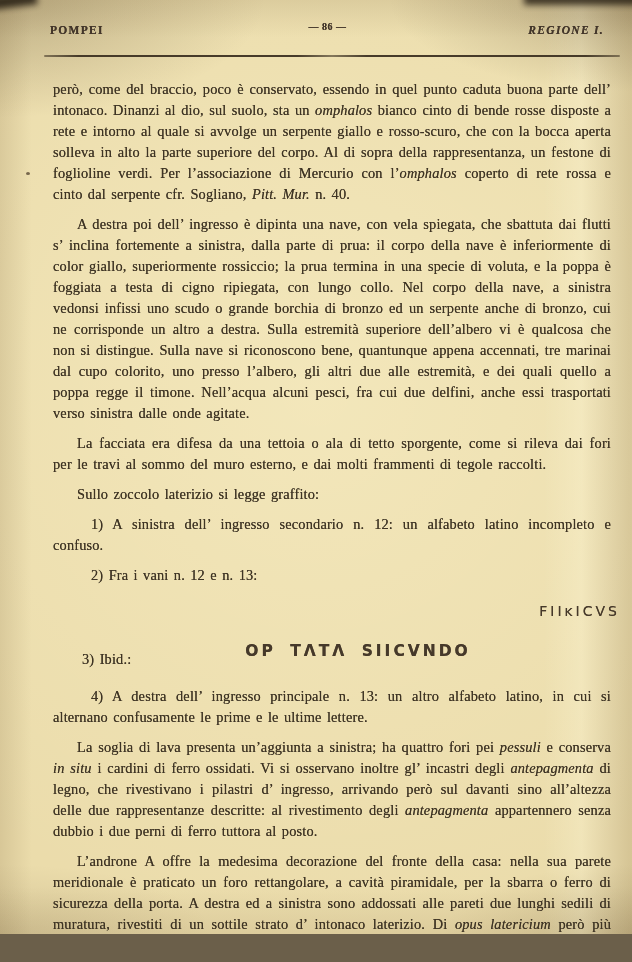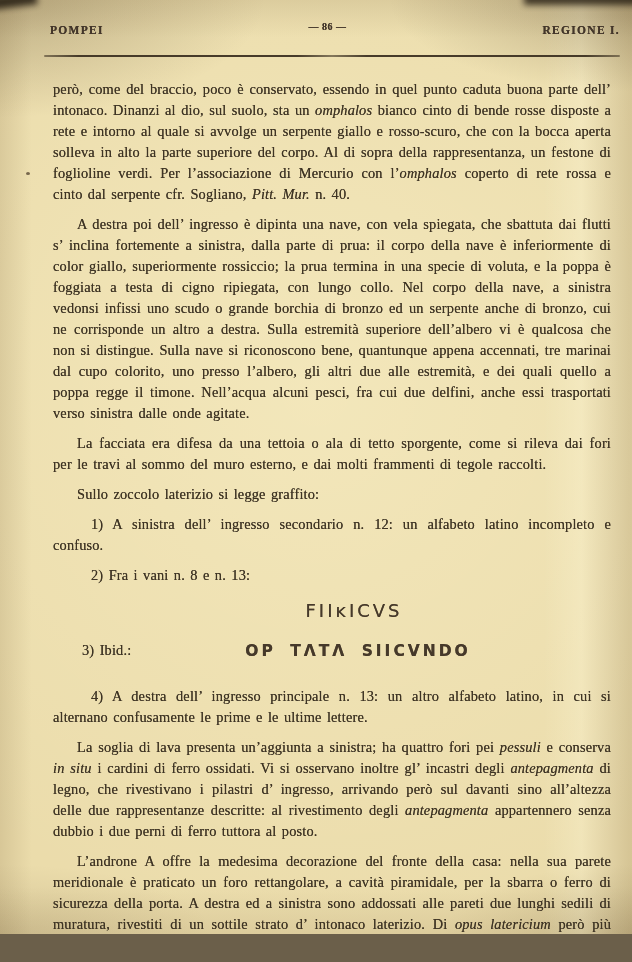--- a/index.html
+++ b/index.html
@@ -29,21 +29,21 @@
   .speck { position: absolute; left: 26px; top: 172px; width: 4px; height: 3px;
            background: #5a4a35; border-radius: 50%; filter: blur(.4px); opacity: .8; }
 
   
   .runhead {
     position: absolute; top: 21px; left: 44px; width: 576px; height: 18px;
     font-size: 11.5px; font-weight: bold; letter-spacing: 1.3px;
     color: #43362a; text-shadow: 0 0 .4px #43362a;
   }
   .runhead .rh-left  { position: absolute; left: 6px; top: 3px; }
-  .runhead .rh-right { position: absolute; right: 0; top: 3px; }
+  .runhead .rh-right { position: absolute; right: 16px; top: 3px; font-style: italic; }
   .runhead .rh-center{ position: absolute; left: 50%; transform: translateX(-62%);
                        top: 0; font-size: 10px; letter-spacing: .5px; font-weight: bold; }
 
   .head-rule {
     position: absolute; top: 55px; left: 44px; width: 576px; height: 2px;
     background: linear-gradient(to right,
       rgba(62,50,34,.55), rgba(62,50,34,.95) 6%, rgba(62,50,34,.95) 44%,
       rgba(62,50,34,.6) 50%, rgba(62,50,34,.95) 56%, rgba(62,50,34,.95) 94%,
       rgba(62,50,34,.55));
     border-radius: 1px;
@@ -64,29 +64,29 @@
   
   .insc-wrap { position: relative; }
   .insc-wrap.g1 { margin: 14px 0 16px; }
   .insc-wrap.g2 { margin: 12px 0 21px; }
   .insc {
     text-align: center;
     font-family: "DejaVu Sans", sans-serif;
     letter-spacing: 3px; word-spacing: 6px;
     color: #46392a; text-shadow: 0 0 .3px rgba(70,57,42,.8);
   }
-  .g1 .insc { font-size: 18px; line-height: 22px; padding-left: 44px; }
+  .g1 .insc { font-size: 14px; line-height: 22px; padding-left: 44px; text-align: right; }
   .g2 .insc { font-size: 15.5px; line-height: 27px; padding-left: 52px; font-weight: bold; }
   .insc-line { white-space: nowrap; }
   .insc-m {
     font-family: "Liberation Serif", serif; font-style: italic;
     letter-spacing: .5px; font-size: 15px;
   }
   .insc-label {
-    position: absolute; left: 38px; top: 2px;
+    position: absolute; left: 38px; top: 11px;
     font-family: "Liberation Serif", serif;
     font-size: 14.4px; letter-spacing: .15px; word-spacing: 1.6px;
     color: #3e3424;
   }
 </style>
 </head>
 <body>
 
 <div class="page">
 
@@ -101,21 +101,21 @@
   </div>
 
   <div class="head-rule"></div>
 
   <div class="page-body">
       <p class=""><span>però, come del braccio, poco è conservato, essendo in quel punto caduta buona parte dell’ intonaco. Dinanzi al dio, sul suolo, sta un </span><span class="it">omphalos</span><span> bianco cinto di bende rosse disposte a rete e intorno al quale si avvolge un serpente giallo e rosso-scuro, che con la bocca aperta solleva in alto la parte superiore del corpo. Al di sopra della rappresentanza, un festone di foglioline verdi. Per l’associazione di Mercurio con l’</span><span class="it">omphalos</span><span> coperto di rete rossa e cinto dal serpente cfr. Sogliano, </span><span class="it">Pitt. Mur.</span><span> n. 40.</span></p>
       <p class="ind"><span>A destra poi dell’ ingresso è dipinta una nave, con vela spiegata, che sbattuta dai flutti s’ inclina fortemente a sinistra, dalla parte di prua: il corpo della nave è inferiormente di color giallo, superiormente rossiccio; la prua termina in una specie di voluta, e la poppa è foggiata a testa di cigno ripiegata, con lungo collo. Nel corpo della nave, a sinistra vedonsi infissi uno scudo o grande borchia di bronzo ed un serpente anche di bronzo, cui ne corrisponde un altro a destra. Sulla estremità superiore dell’albero vi è qualcosa che non si distingue. Sulla nave si riconoscono bene, quantunque appena accennati, tre marinai dal cupo colorito, uno presso l’albero, gli altri due alle estremità, e dei quali quello a poppa regge il timone. Nell’acqua alcuni pesci, fra cui due delfini, anche essi trasportati verso sinistra dalle onde agitate.</span></p>
       <p class="ind"><span>La facciata era difesa da una tettoia o ala di tetto sporgente, come si rileva dai fori per le travi al sommo del muro esterno, e dai molti frammenti di tegole raccolti.</span></p>
       <p class="ind"><span>Sullo zoccolo laterizio si legge graffito:</span></p>
       <p class="item"><span>1) A sinistra dell’ ingresso secondario n. 12: un alfabeto latino incompleto e confuso.</span></p>
-      <p class="item"><span>2) Fra i vani n. 8 e n. 13:</span></p>
+      <p class="item"><span>2) Fra i vani n. 12 e n. 13:</span></p>
       <div class="insc-wrap g1">
         <div class="insc">
           <div class="insc-line"><span>FIIᴋICVS</span></div>
         </div>
       </div>
       <div class="insc-wrap g2">
         <span class="insc-label">3) Ibid.:</span>
         <div class="insc">
           <div class="insc-line"><span>OP TΛTΛ SIICVNDO</span></div>
         </div>

